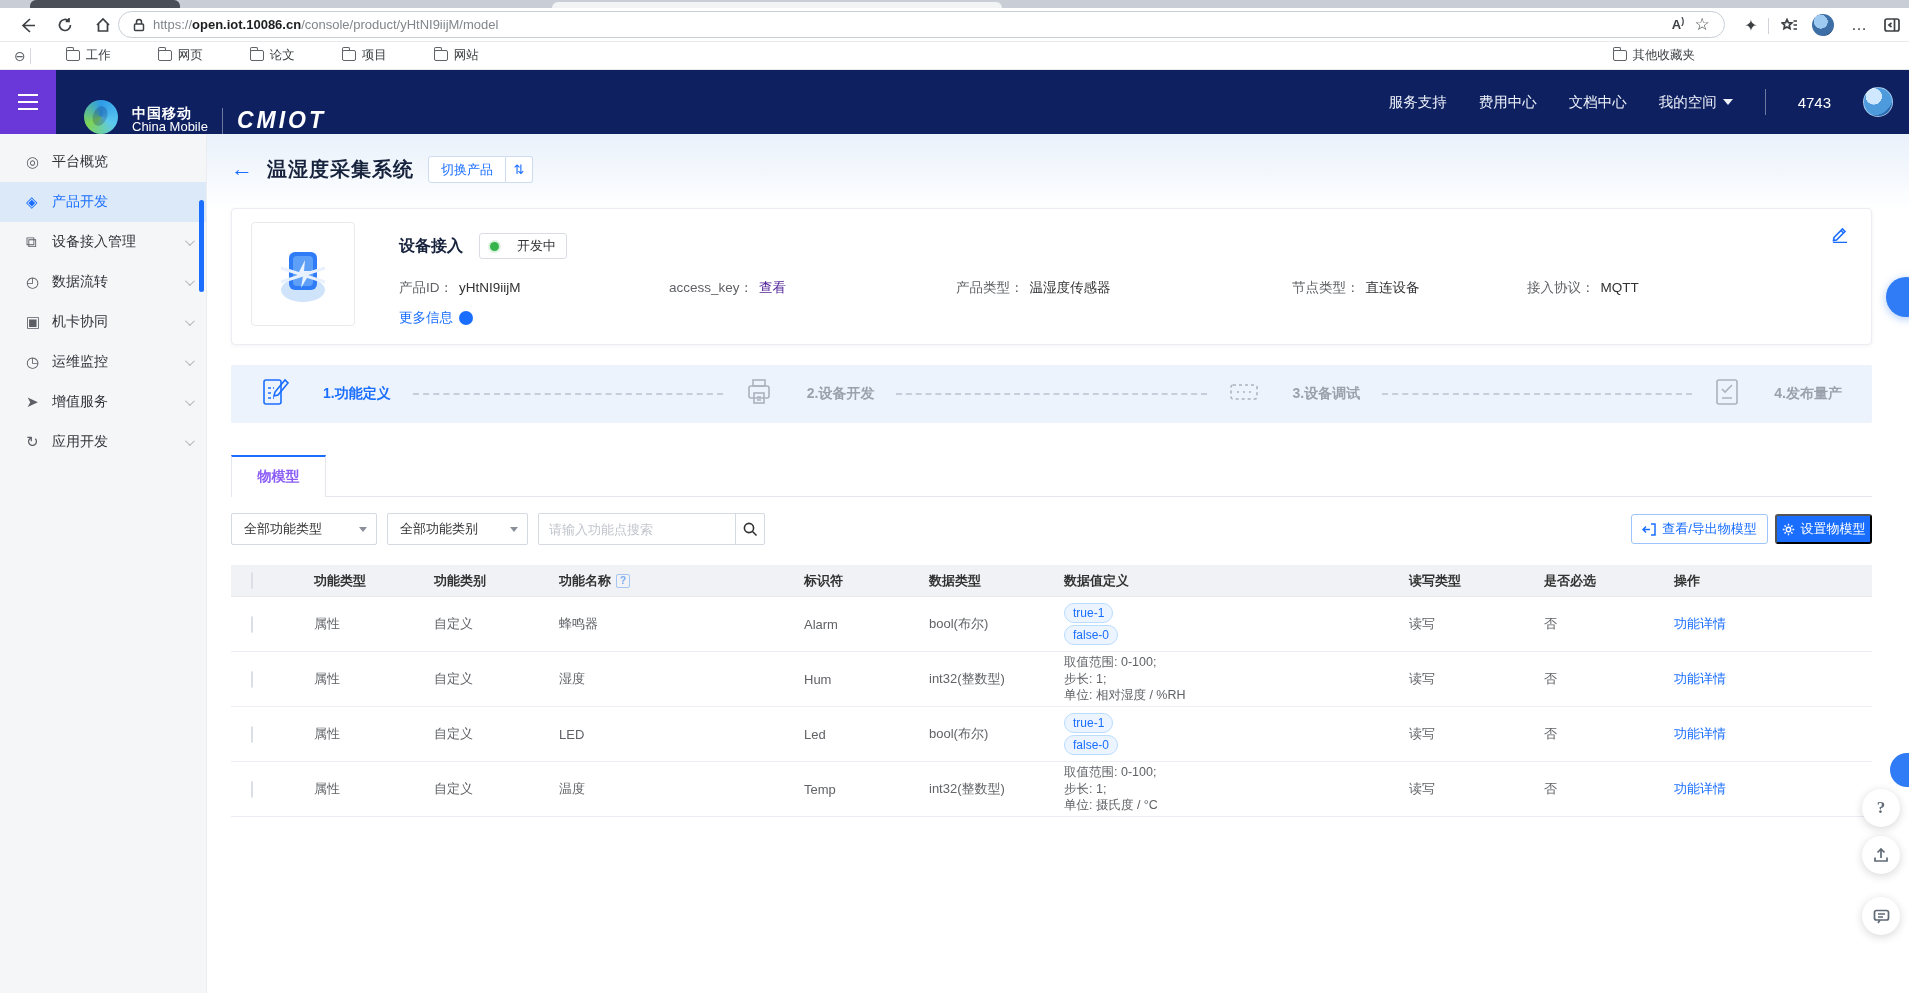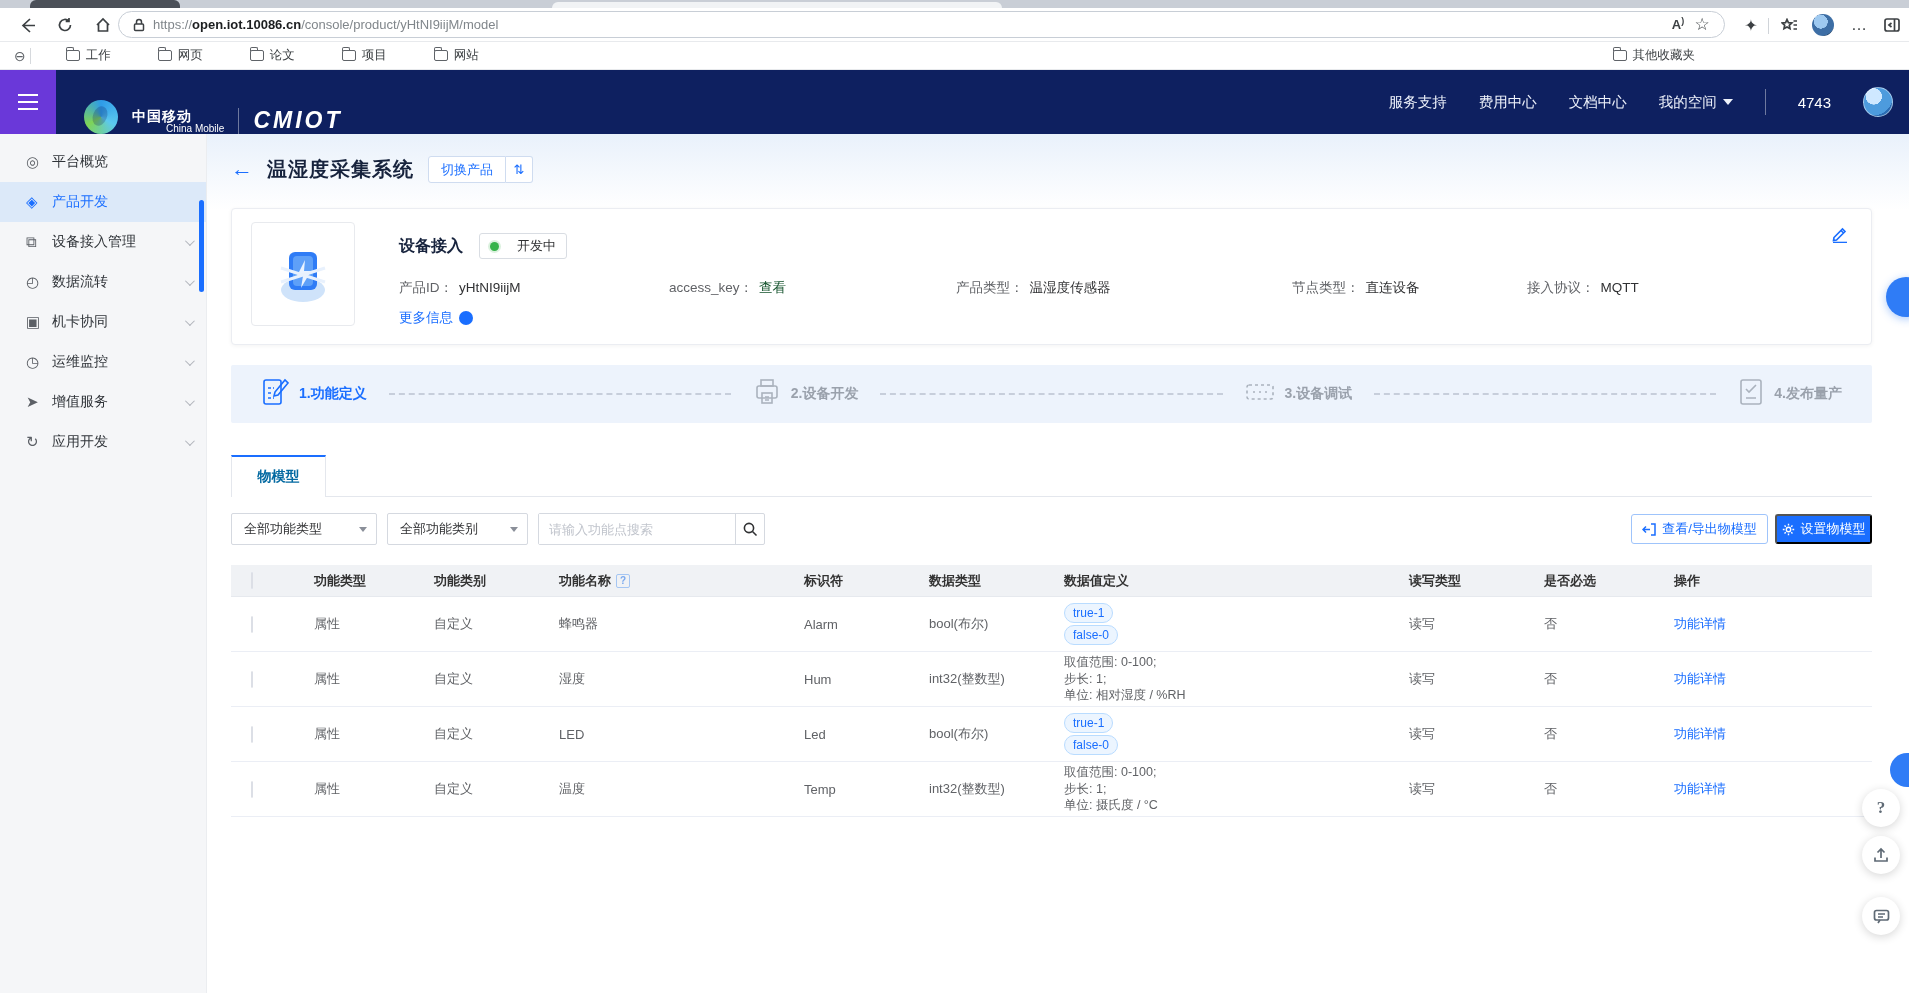--- a/index.html
+++ b/index.html
@@ -29,21 +29,21 @@
 
   
   #appheader { left:0; top:70px; width:1909px; height:64px; background:#0e2060; }
   #hamburger { left:0; top:0; width:56px; height:64px; background:#6a38d9; display:flex; flex-direction:column; align-items:center; justify-content:center; gap:5px; cursor:pointer; }
   #hamburger i { width:20px; height:2px; background:#fff; display:block; }
   #brandwrap { position:absolute; left:84px; top:0; height:64px; display:flex; align-items:flex-end; gap:14px; }
   #cm-swirl { width:34px; height:34px; border-radius:50%; background:conic-gradient(#2e9be8,#5cc9ef,#7ed457,#2e9be8); position:relative; }
   #cm-swirl::after { content:""; position:absolute; left:9px; top:6px; width:14px; height:20px; border-radius:50%; background:#0e2060; transform:rotate(22deg); opacity:.25; }
   .cm-text { color:#fff; line-height:1.05; }
   .cm-text b { font-size:14px; letter-spacing:1px; display:block; }
-  .cm-text span { font-size:10px; display:block;margin-left:34px; }
+  .cm-text span { font-size:13px; display:block; }
   .hdr-divider { width:1px; height:26px; background:rgba(255,255,255,.4); }
   #cmiot { color:#fff; font-size:23px; font-weight:800; letter-spacing:3px; font-style:italic; }
   #breadcrumb { position:absolute; left:320px; top:12px; height:40px; display:flex; }
   .chip { height:40px; line-height:40px; font-size:15px; color:#15265e; padding:0 26px 0 16px; display:flex; align-items:center; gap:8px; cursor:pointer; }
   .chip1 { background:#e7eef9; clip-path:polygon(0 0, calc(100% - 13px) 0, 100% 50%, calc(100% - 13px) 100%, 0 100%); }
   .chip2 { background:#c5d6ef; margin-left:-6px; clip-path:polygon(0 0, calc(100% - 13px) 0, 100% 50%, calc(100% - 13px) 100%, 0 100%, 13px 50%); padding-left:26px; }
   .console-ic { width:16px; height:14px; border:1.6px solid #15265e; border-radius:2px; position:relative; }
   .console-ic::after { content:""; position:absolute; left:4px; top:3px; border:4px solid transparent; border-left:6px solid #15265e; }
   #hdr-right { position:absolute; right:16px; top:0; height:64px; display:flex; align-items:center; gap:32px; }
   .hdr-link { color:#eef2fb; font-size:14.5px; cursor:pointer; white-space:nowrap; }
@@ -73,36 +73,36 @@
   #product-image { position:absolute; left:19px; top:13px; width:104px; height:104px; border:1px solid #e8eaee; border-radius:4px; display:flex; align-items:center; justify-content:center; }
   #prod-head { position:absolute; left:167px; top:24px; display:flex; align-items:center; gap:16px; }
   #prod-name { font-size:16px; font-weight:700; color:#17233d; }
   #status-badge { height:26px; border:1px solid #d9dde3; border-radius:3px; padding:4px 10px; display:flex; align-items:center; gap:18px; background:#fff; }
   #status-dot { width:9px; height:9px; border-radius:50%; background:#36b34a; box-shadow:0 0 0 2px rgba(54,179,74,.18); }
   #status-text { font-size:13px; color:#303133; }
   #prod-fields { position:absolute; left:167px; top:70px; width:1450px; height:20px; font-size:13.5px; }
   .pfield { position:absolute; white-space:nowrap; }
   .pfield .lbl { color:#606266; }
   .pfield .val { color:#303133; margin-left:6px; }
-  .pfield .val.link { color:#14532d; cursor:pointer; }
+  .pfield .val.link { color:#4c1d95; cursor:pointer; }
   #more-info { position:absolute; left:167px; top:100px; display:flex; align-items:center; gap:6px; cursor:pointer; }
   #more-info span { color:#1a6eff; font-size:13.5px; }
   #info-dot { width:14px; height:14px; border-radius:50%; background:#1a6eff; color:#fff; font-size:10px; line-height:14px; text-align:center; font-style:italic; font-weight:700; }
   #edit-pencil { position:absolute; right:22px; top:16px; cursor:pointer; }
 
   #steps { left:231px; top:365px; width:1641px; height:58px; background:#edf3fc; border-radius:2px; display:flex; align-items:center; padding:0 30px; }
   .step { display:flex; align-items:center; gap:10px; white-space:nowrap; }
-  .step .slabel { font-size:14px; font-weight:700; color:#9aa1ac; }
+  .step .slabel { font-size:14px; font-weight:700; color:#9aa1ac;margin-left:24px; }
   .step.active .slabel { color:#1a6eff; }
   .step svg { stroke:#aab2bd; fill:none; stroke-width:1.6; }
   .step.active svg { stroke:#1a6eff; }
   .dash { flex:1; border-top:2px dashed #c7cedb; margin:0 22px; }
 
   #tabbar { left:231px; top:455px; width:1641px; height:42px; border-bottom:1px solid #e4e7ed; }
-  #tab-model { position:absolute; left:0; top:0; width:95px; height:42px; background:#fff; border:1px solid #e4e7ed; border-bottom:none; border-top:2px solid #1a6eff; text-align:center; line-height:38px; font-size:14px; font-weight:700; color:#0369a1; cursor:pointer; }
+  #tab-model { position:absolute; left:0; top:0; width:95px; height:42px; background:#fff; border:1px solid #e4e7ed; border-bottom:none; border-top:2px solid #1a6eff; text-align:center; line-height:38px; font-size:14px; font-weight:700; color:#8b5cf6; cursor:pointer; }
 
   #filters { left:231px; top:513px; width:1641px; height:32px; }
   .sel { position:absolute; top:0; height:32px; border:1px solid #d5d9e0; border-radius:2px; background:#fff; font-size:13px; color:#303133; line-height:30px; padding:0 24px 0 12px; cursor:pointer; }
   .sel .scaret { position:absolute; right:9px; top:13px; border:4px solid transparent; border-top:5px solid #8a8f99; }
   #sel-type { left:0; width:146px; }
   #sel-cat { left:156px; width:141px; }
   #searchgrp { position:absolute; left:307px; top:0; width:227px; height:32px; border:1px solid #d5d9e0; border-radius:2px; background:#fff; display:flex; }
   #searchgrp input { flex:1; border:none; outline:none; padding:0 10px; font-size:13px; color:#303133; font-family:inherit; }
   #searchgrp input::placeholder { color:#c0c4cc; }
   #search-btn { width:38px; border-left:1px solid #d5d9e0; display:flex; align-items:center; justify-content:center; cursor:pointer; }

